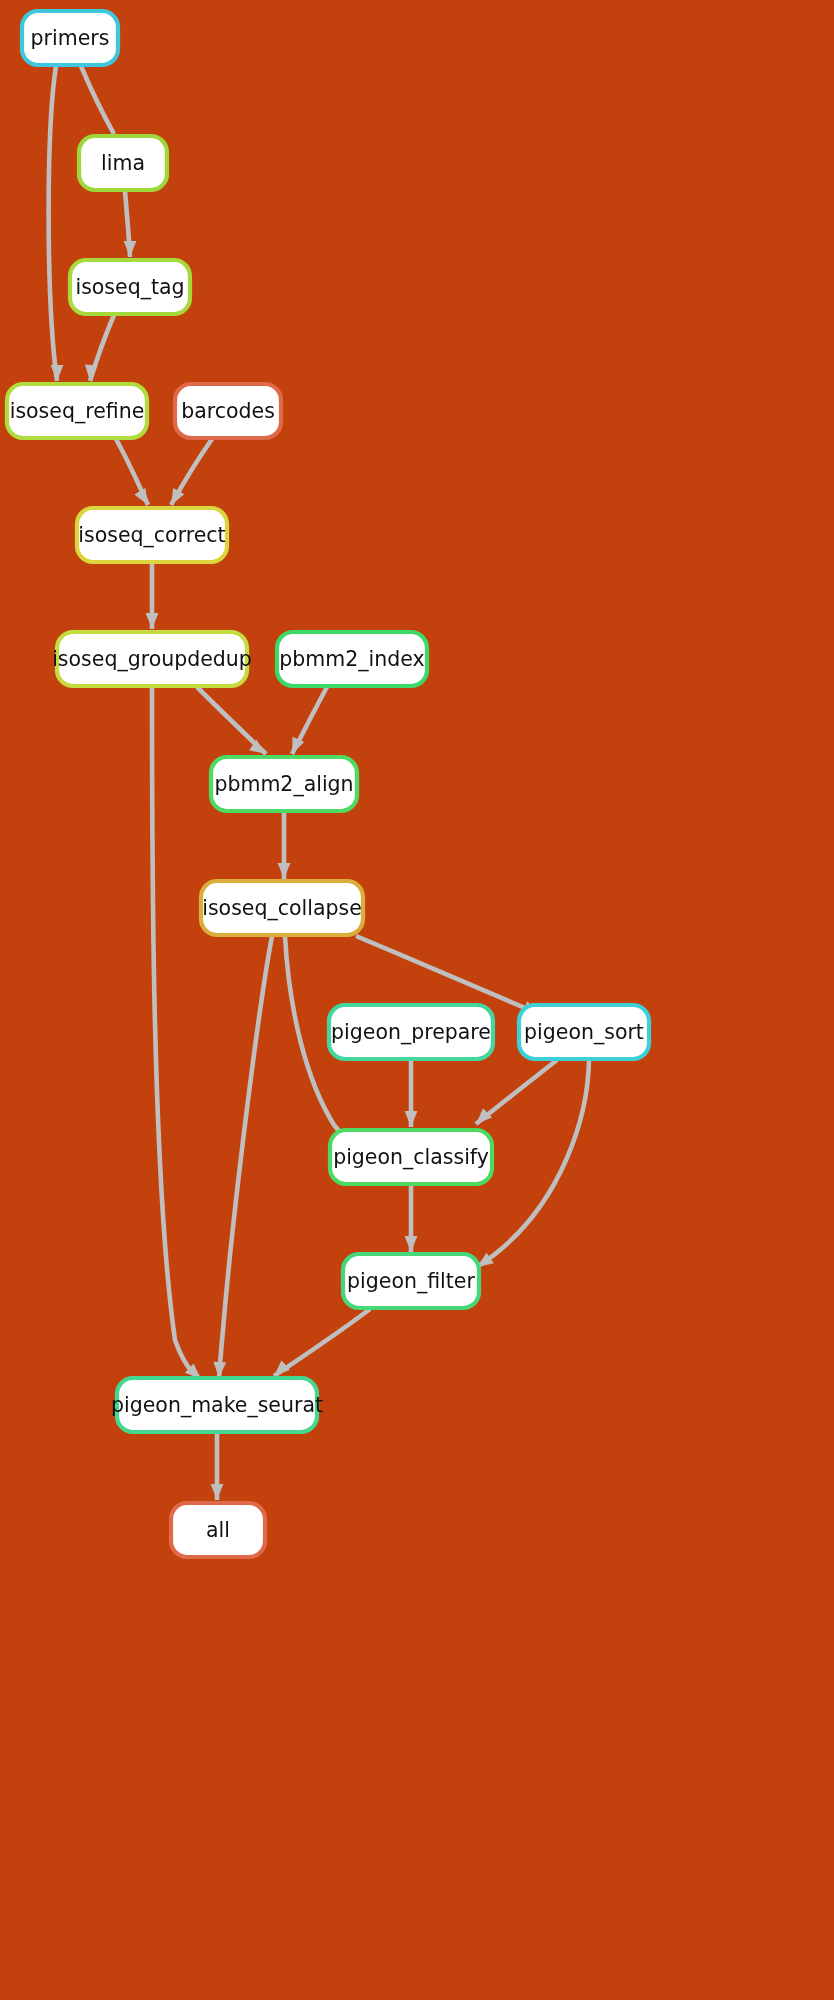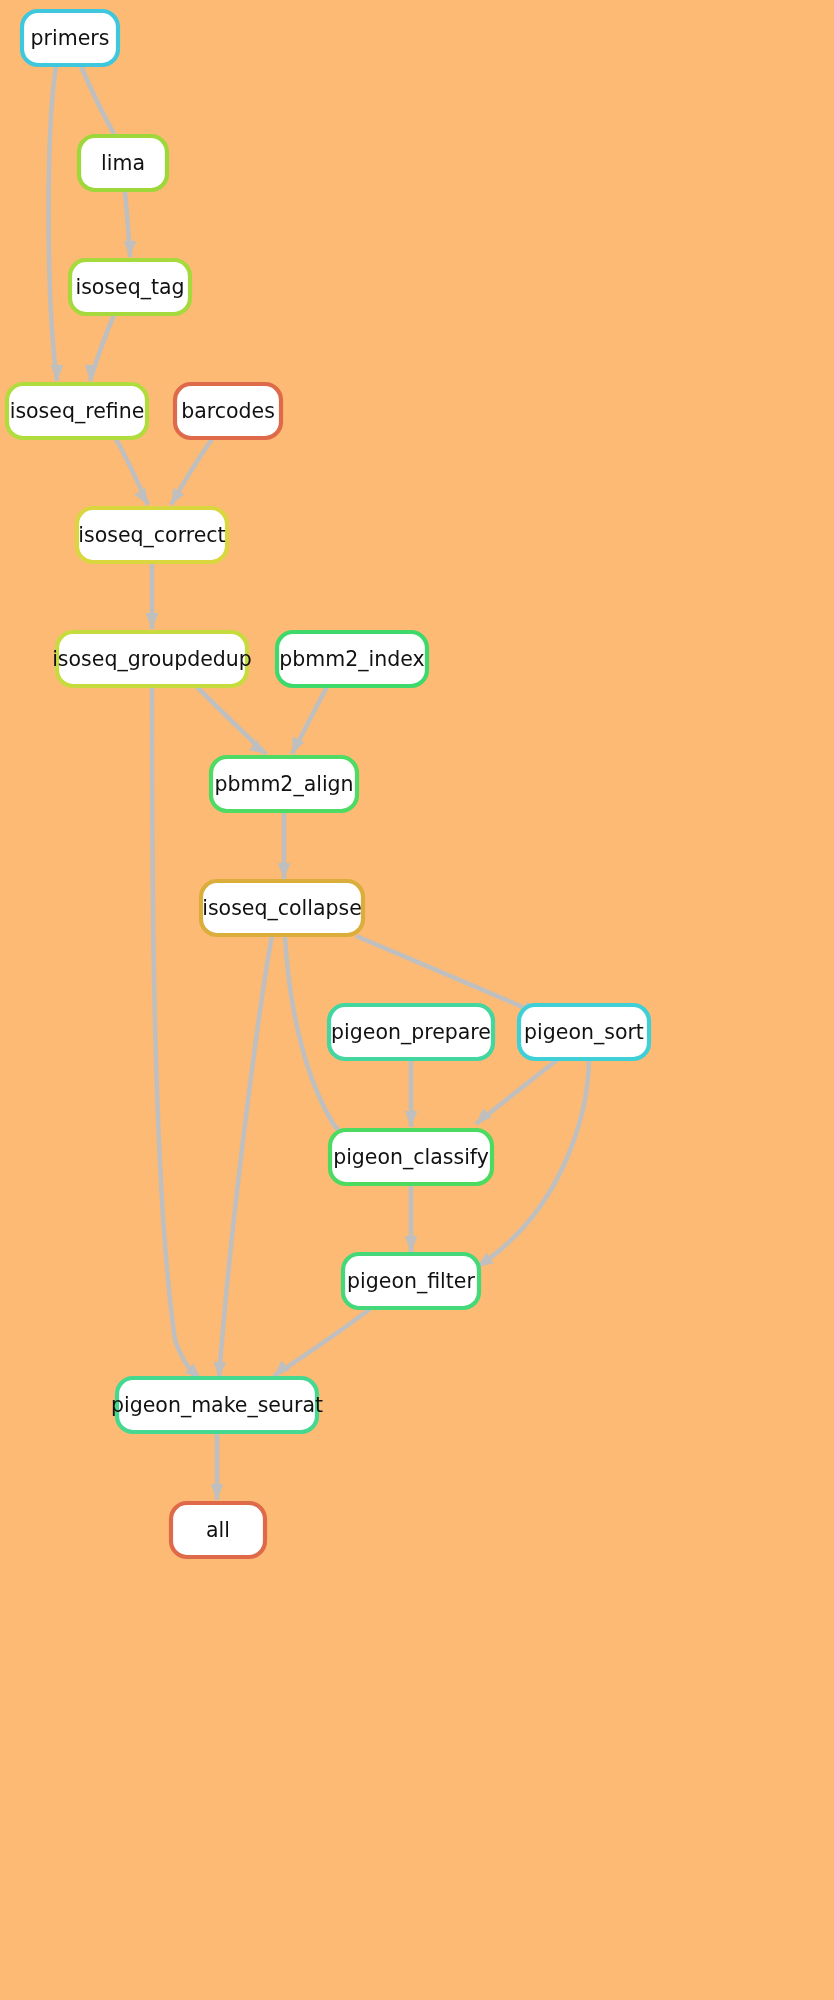--- a/index.html
+++ b/index.html
@@ -10,21 +10,21 @@
   body {
     width: 834px;
     height: 2000px;
     overflow: hidden;
     font-family: "DejaVu Sans", sans-serif;
   }
   #graph-root {
     position: relative;
     width: 834px;
     height: 2000px;
-    background: #fdba74;
+    background: #c2410c;
   }
   svg#dag {
     display: block;
     width: 834px;
     height: 2000px;
   }
   .node-box {
     fill: #ffffff;
     stroke-width: 4.2;
   }

